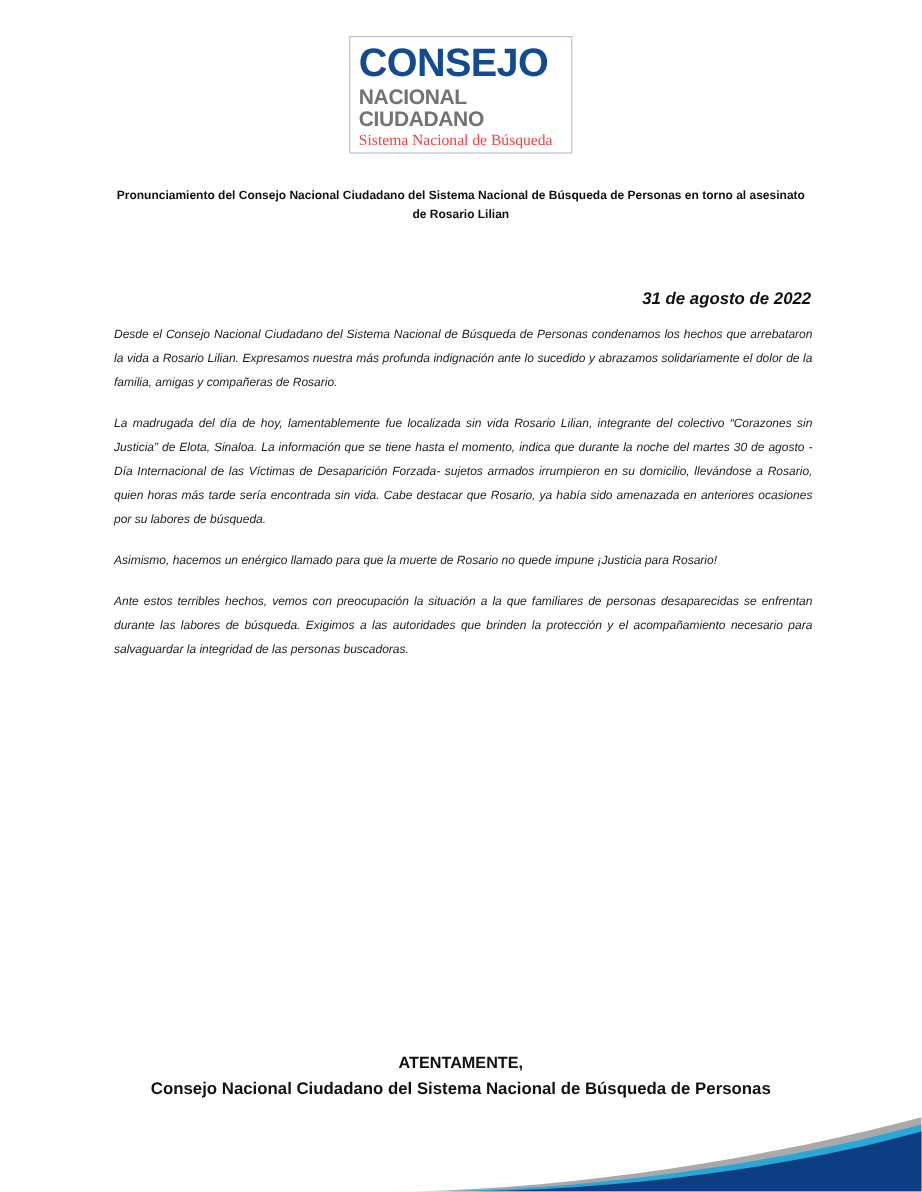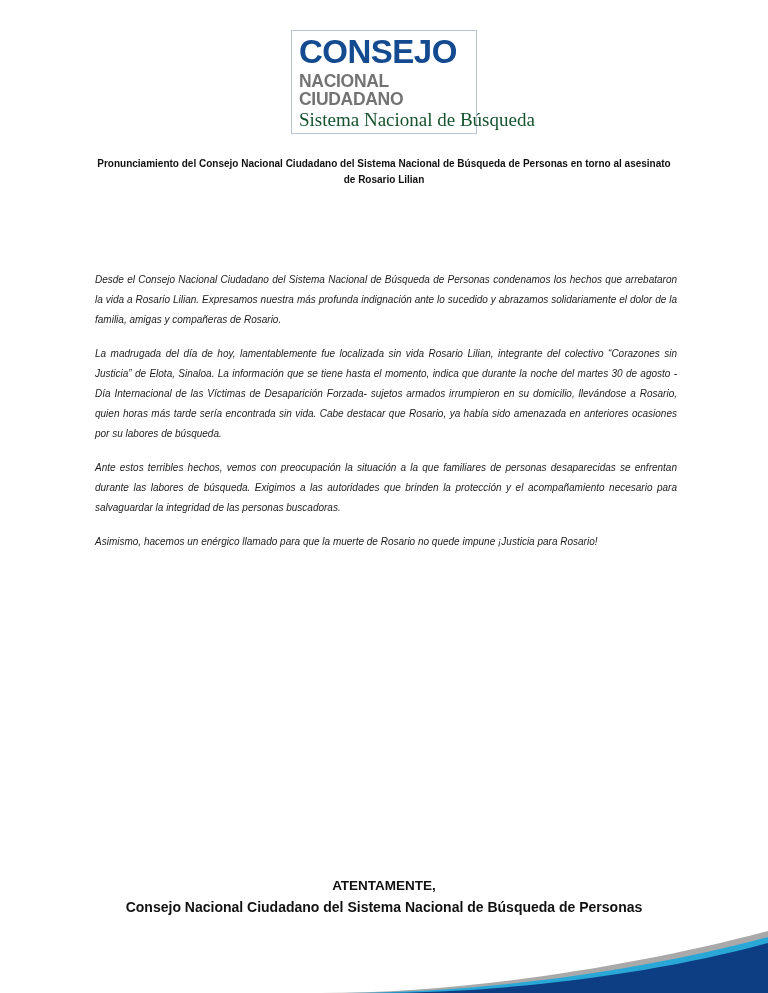--- a/index.html
+++ b/index.html
@@ -54,22 +54,22 @@
     font-weight: bold;
     font-size: 17.5px;
     letter-spacing: -0.3px;
     color: #737373;
     display: block;
     margin-top: 5px;
     line-height: 1;
   }
   .logo-line3 {
     font-family: "Liberation Serif", serif;
-    font-size: 19px;
-    color: #14532d;
+    font-size: 13px;
+    color: #ef4444;
     display: block;
     margin-top: 2px;
     line-height: 1.05;
     white-space: nowrap;
   }
 
   
   .doc-title {
     position: absolute;
     top: 156px;
@@ -145,26 +145,27 @@
   <div class="logo-wrap">
     <div class="logo-box">
       <span class="logo-line1">CONSEJO</span>
       <span class="logo-line2">NACIONAL CIUDADANO</span>
       <span class="logo-line3">Sistema Nacional de Búsqueda</span>
     </div>
   </div>
 
   <div class="doc-title">Pronunciamiento del Consejo Nacional Ciudadano del Sistema Nacional de Búsqueda de Personas en torno al asesinato de Rosario Lilian</div>
 
+  <div class="doc-date">31 de agosto de 2022</div>
 
   <div class="body-copy">
     <p class="para">Desde el Consejo Nacional Ciudadano del Sistema Nacional de Búsqueda de Personas condenamos los hechos que  arrebataron la vida a Rosario Lilian. Expresamos nuestra más profunda indignación ante lo sucedido y abrazamos solidariamente el dolor de la familia, amigas y compañeras de Rosario.</p>
     <p class="para">La madrugada del día de hoy, lamentablemente fue localizada sin vida Rosario Lilian, integrante del colectivo “Corazones sin Justicia” de Elota, Sinaloa. La información que se tiene hasta el momento, indica que durante la noche del martes 30 de agosto - Día Internacional de las Víctimas de Desaparición Forzada- sujetos armados irrumpieron en su domicilio, llevándose a Rosario, quien horas más tarde sería encontrada sin vida. Cabe destacar que Rosario, ya había sido amenazada en anteriores ocasiones por su labores de búsqueda.</p>
+    <p class="para">Asimismo, hacemos un enérgico llamado para que la muerte de Rosario no quede impune ¡Justicia para Rosario!</p>
     <p class="para">Ante estos terribles hechos, vemos con preocupación la situación a la que familiares de personas desaparecidas se enfrentan durante las labores de búsqueda. Exigimos a las autoridades que brinden la protección y el acompañamiento necesario para salvaguardar la integridad de las personas buscadoras.</p>
-    <p class="para">Asimismo, hacemos un enérgico llamado para que la muerte de Rosario no quede impune ¡Justicia para Rosario!</p>
   </div>
 
   <div class="signature">
     <div>ATENTAMENTE,</div>
     <div class="sig-org">Consejo Nacional Ciudadano del Sistema Nacional de Búsqueda de Personas</div>
   </div>
 
   <svg class="footer-swoosh" viewBox="0 0 768 120" preserveAspectRatio="none">
     <defs>
       <clipPath id="pageClip">

